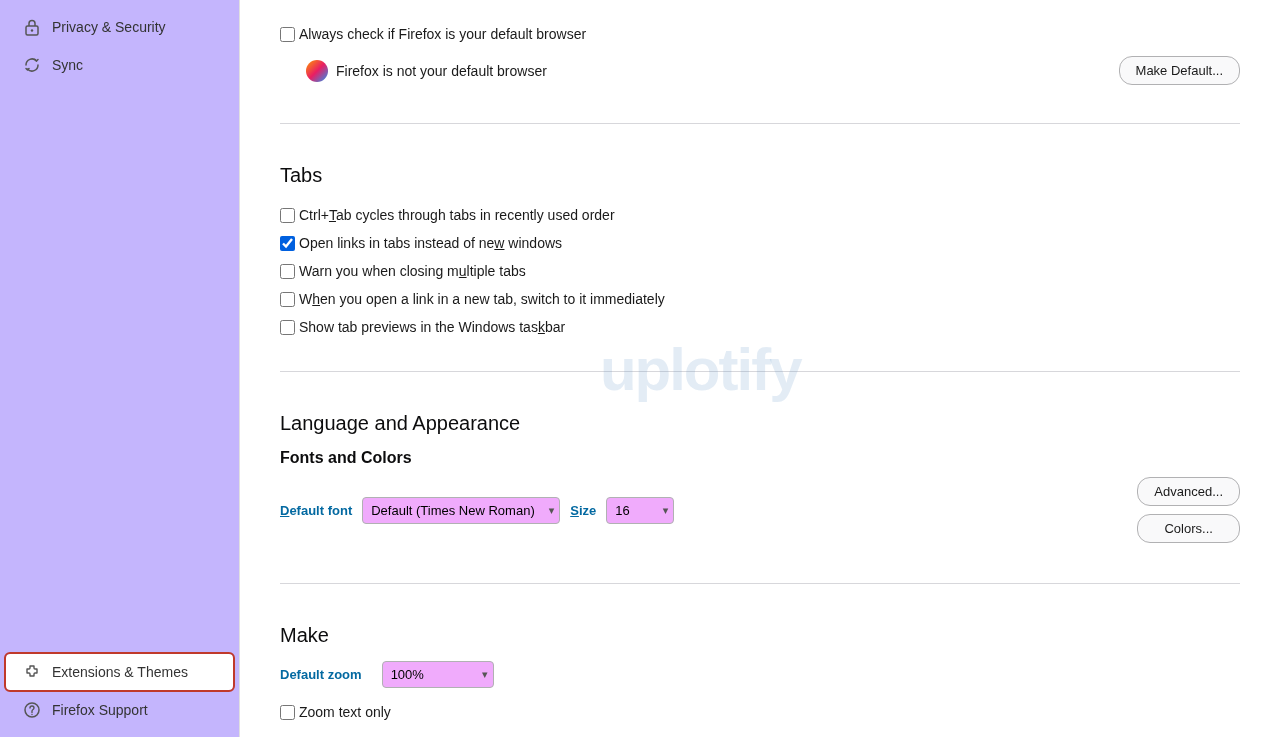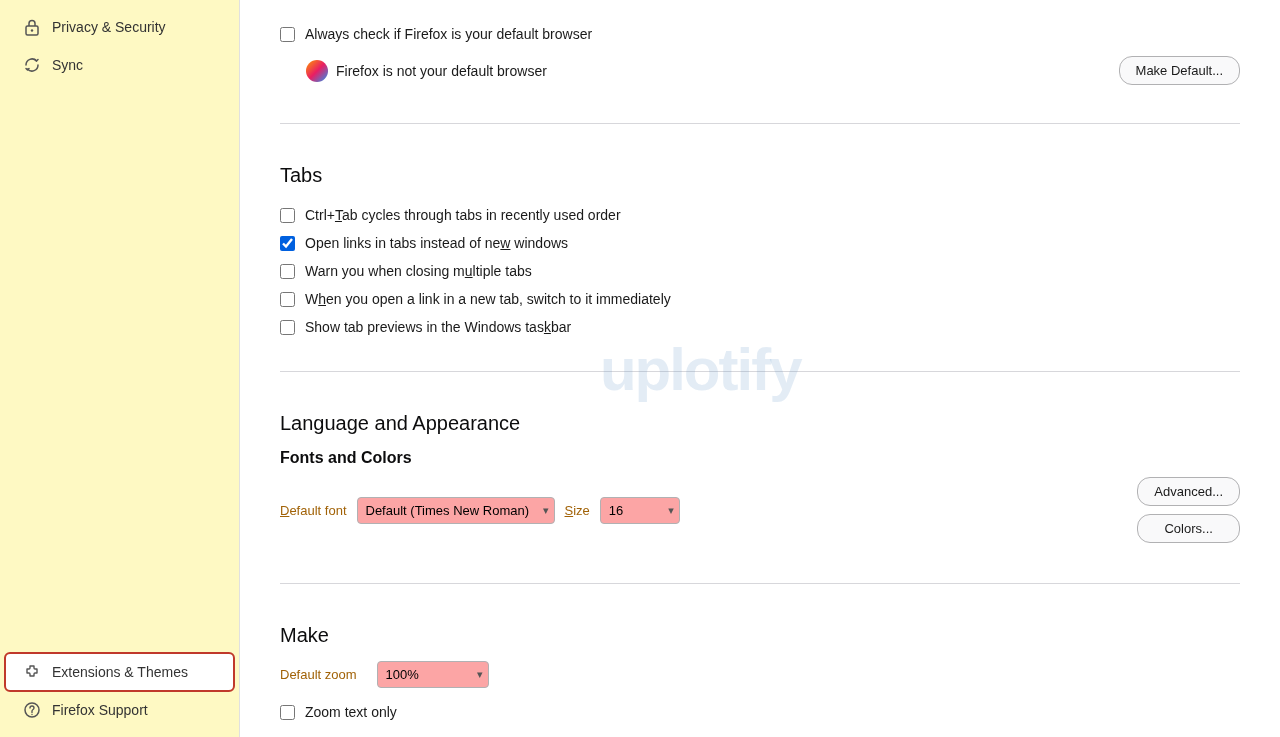--- a/index.html
+++ b/index.html
@@ -14,21 +14,21 @@
     }
 
     
     .sidebar {
       width: 240px;
       min-width: 240px;
       padding: 8px 0;
       border-right: 1px solid #e0e0e0;
       display: flex;
       flex-direction: column;
-      background: #fef9c3;
+      background: #c4b5fd;
     }
 
     .sidebar-item {
       display: flex;
       align-items: center;
       gap: 10px;
       padding: 8px 16px;
       cursor: pointer;
       border-radius: 4px;
       margin: 1px 6px;
@@ -79,21 +79,21 @@
       height: 22px;
       border-radius: 50%;
       background: linear-gradient(135deg, #ff9800, #e91e63, #2196f3);
       flex-shrink: 0;
     }
 
     
     .checkbox-row {
       display: flex;
       align-items: center;
-      gap: 10px;
+      gap: 4px;
       padding: 6px 0;
       font-size: 14px;
     }
     .checkbox-row input[type="checkbox"] {
       width: 15px;
       height: 15px;
       flex-shrink: 0;
       cursor: pointer;
       accent-color: #0060df;
     }
@@ -134,27 +134,28 @@
     
     .fonts-row {
       display: flex;
       align-items: center;
       gap: 10px;
       margin-bottom: 10px;
       flex-wrap: wrap;
     }
     .label-text {
       font-size: 13px;
-      color: #a16207;
+      color: #0369a1;
+      font-weight: bold;
     }
     .select-control {
       padding: 5px 8px;
       border: 1px solid #b1b1b3;
       border-radius: 4px;
-      background: #fca5a5;
+      background: #f0abfc;
       font-size: 13px;
       cursor: pointer;
       appearance: none;
       -webkit-appearance: none;
       padding-right: 24px;
       position: relative;
     }
     .select-wrapper {
       position: relative;
       display: inline-flex;
@@ -300,21 +301,21 @@
 
     <div class="fonts-row">
       <span class="label-text"><u>D</u>efault font</span>
       <div class="select-wrapper">
         <select class="select-control">
           <option>Default (Times New Roman)</option>
         </select>
       </div>
       <span class="label-text"><u>S</u>ize</span>
       <div class="select-wrapper">
-        <select class="select-control" style="width:80px;">
+        <select class="select-control" style="width:68px;">
           <option>16</option>
         </select>
       </div>
       <div class="btn-col">
         <button class="btn">
           <span>Advanced...</span>
         </button>
         <button class="btn">
           <span>Colors...</span>
         </button>

